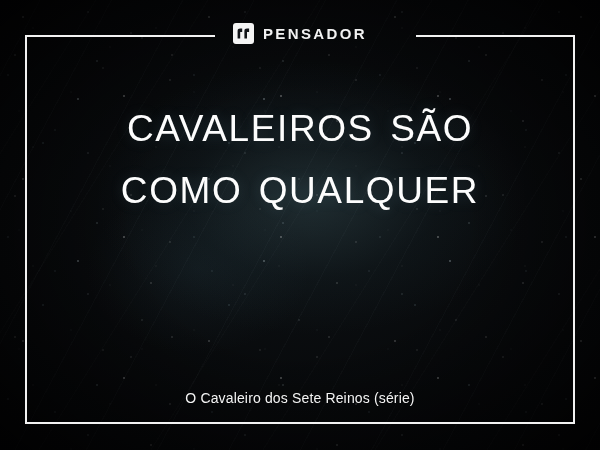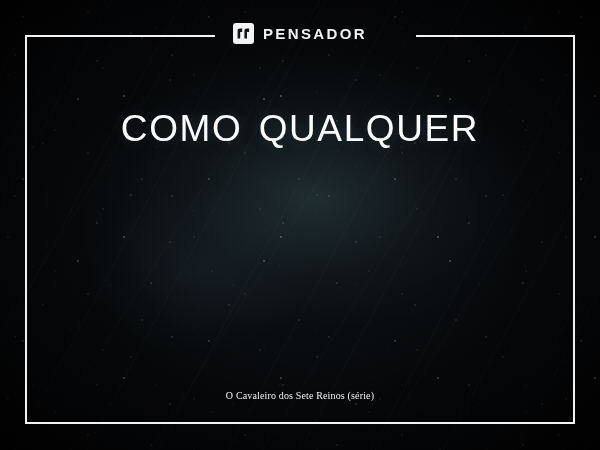--- a/index.html
+++ b/index.html
@@ -113,22 +113,22 @@
     text-transform:lowercase;
     white-space:nowrap;
     text-shadow:0 0 14px rgba(120,170,190,.20);
   }
 
   
   .author{
     position:absolute;left:25px;right:25px;top:390px;
     text-align:center;
     color:#f4f4f4;
-    font-family:Liberation Serif, serif;
-    font-size:10px;
+    font-family:Liberation Sans, sans-serif;
+    font-size:14px;
     letter-spacing:.15px;
   }
 </style>
 </head>
 <body>
 
 <div id="stage">
 
   <div class="stars stars-a"></div>
   <div class="stars stars-b"></div>
@@ -149,18 +149,19 @@
     <span class="brand-badge">
       <svg width="13" height="11" viewBox="0 0 13 11" aria-hidden="true">
         <path d="M0.6 10.4 L0.6 3.0 C0.6 1.4 1.6 0.6 3.2 0.6 L5.2 0.6 L5.2 4.0 L3.2 4.0 L3.2 10.4 Z" fill="#111317"></path>
         <path d="M7.4 10.4 L7.4 3.0 C7.4 1.4 8.4 0.6 10.0 0.6 L12.1 0.6 L12.1 4.0 L10.0 4.0 L10.0 10.4 Z" fill="#111317"></path>
       </svg>
     </span>
     <span class="brand-word">PENSADOR</span>
   </div>
 
   <div class="quote">
+    <span class="qline">Cavaleiros são</span>
     <span class="qline">como qualquer</span>
   </div>
 
   <div class="author">O Cavaleiro dos Sete Reinos (série)</div>
 
 </div>
 
 </body></html>

